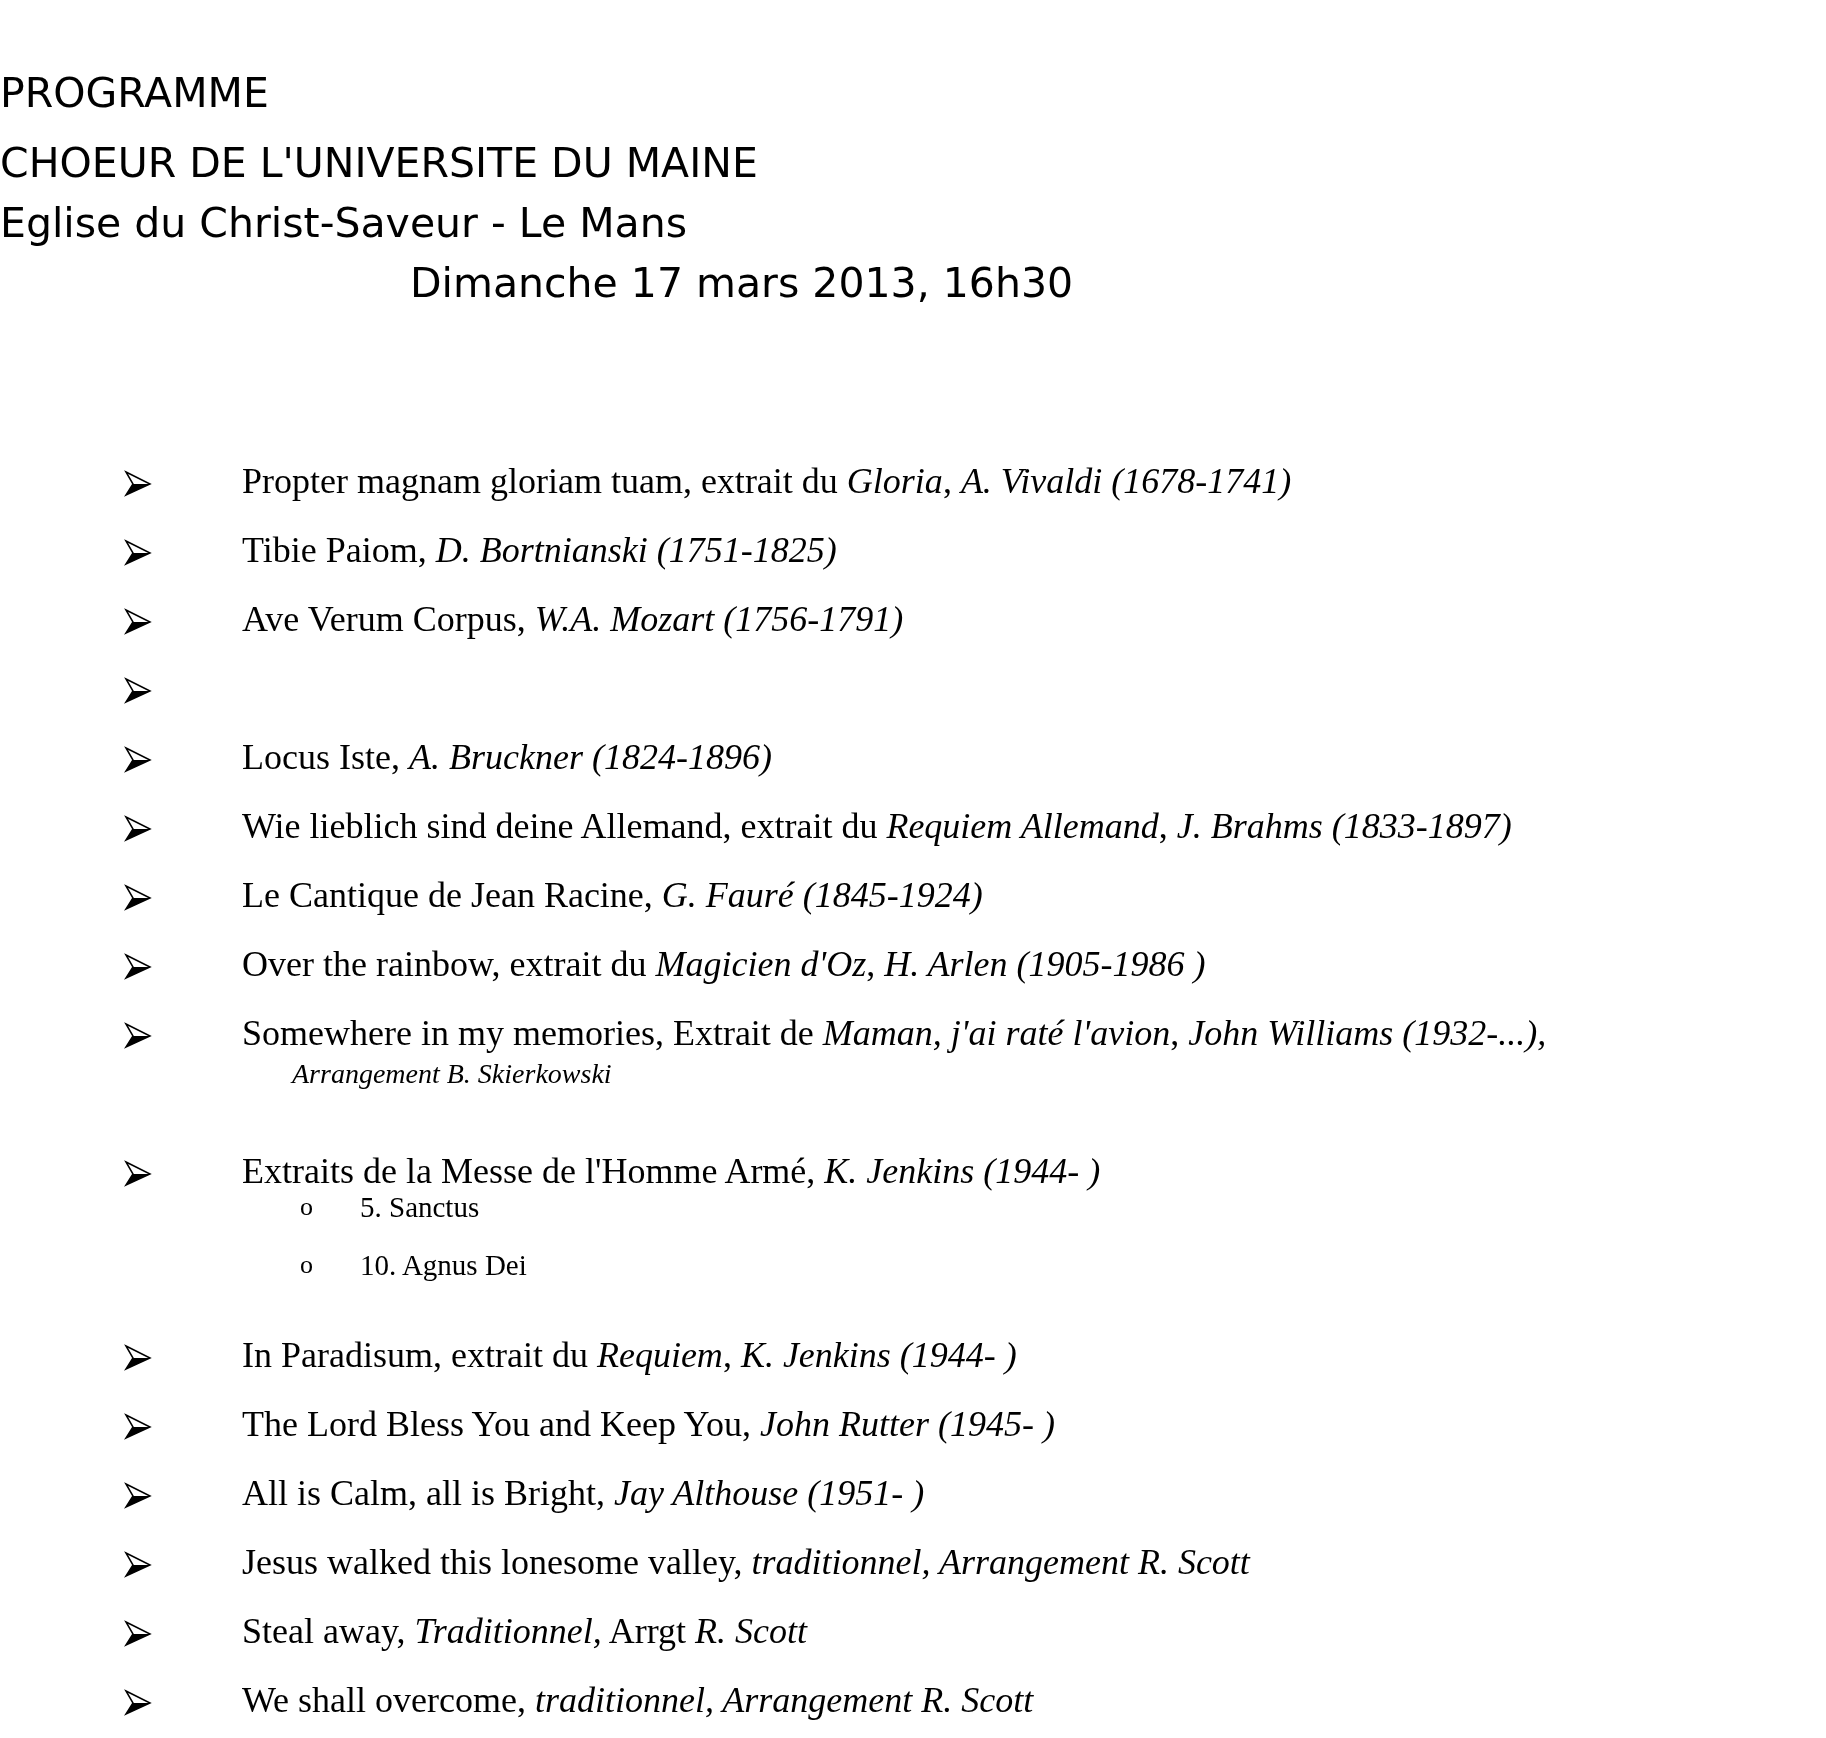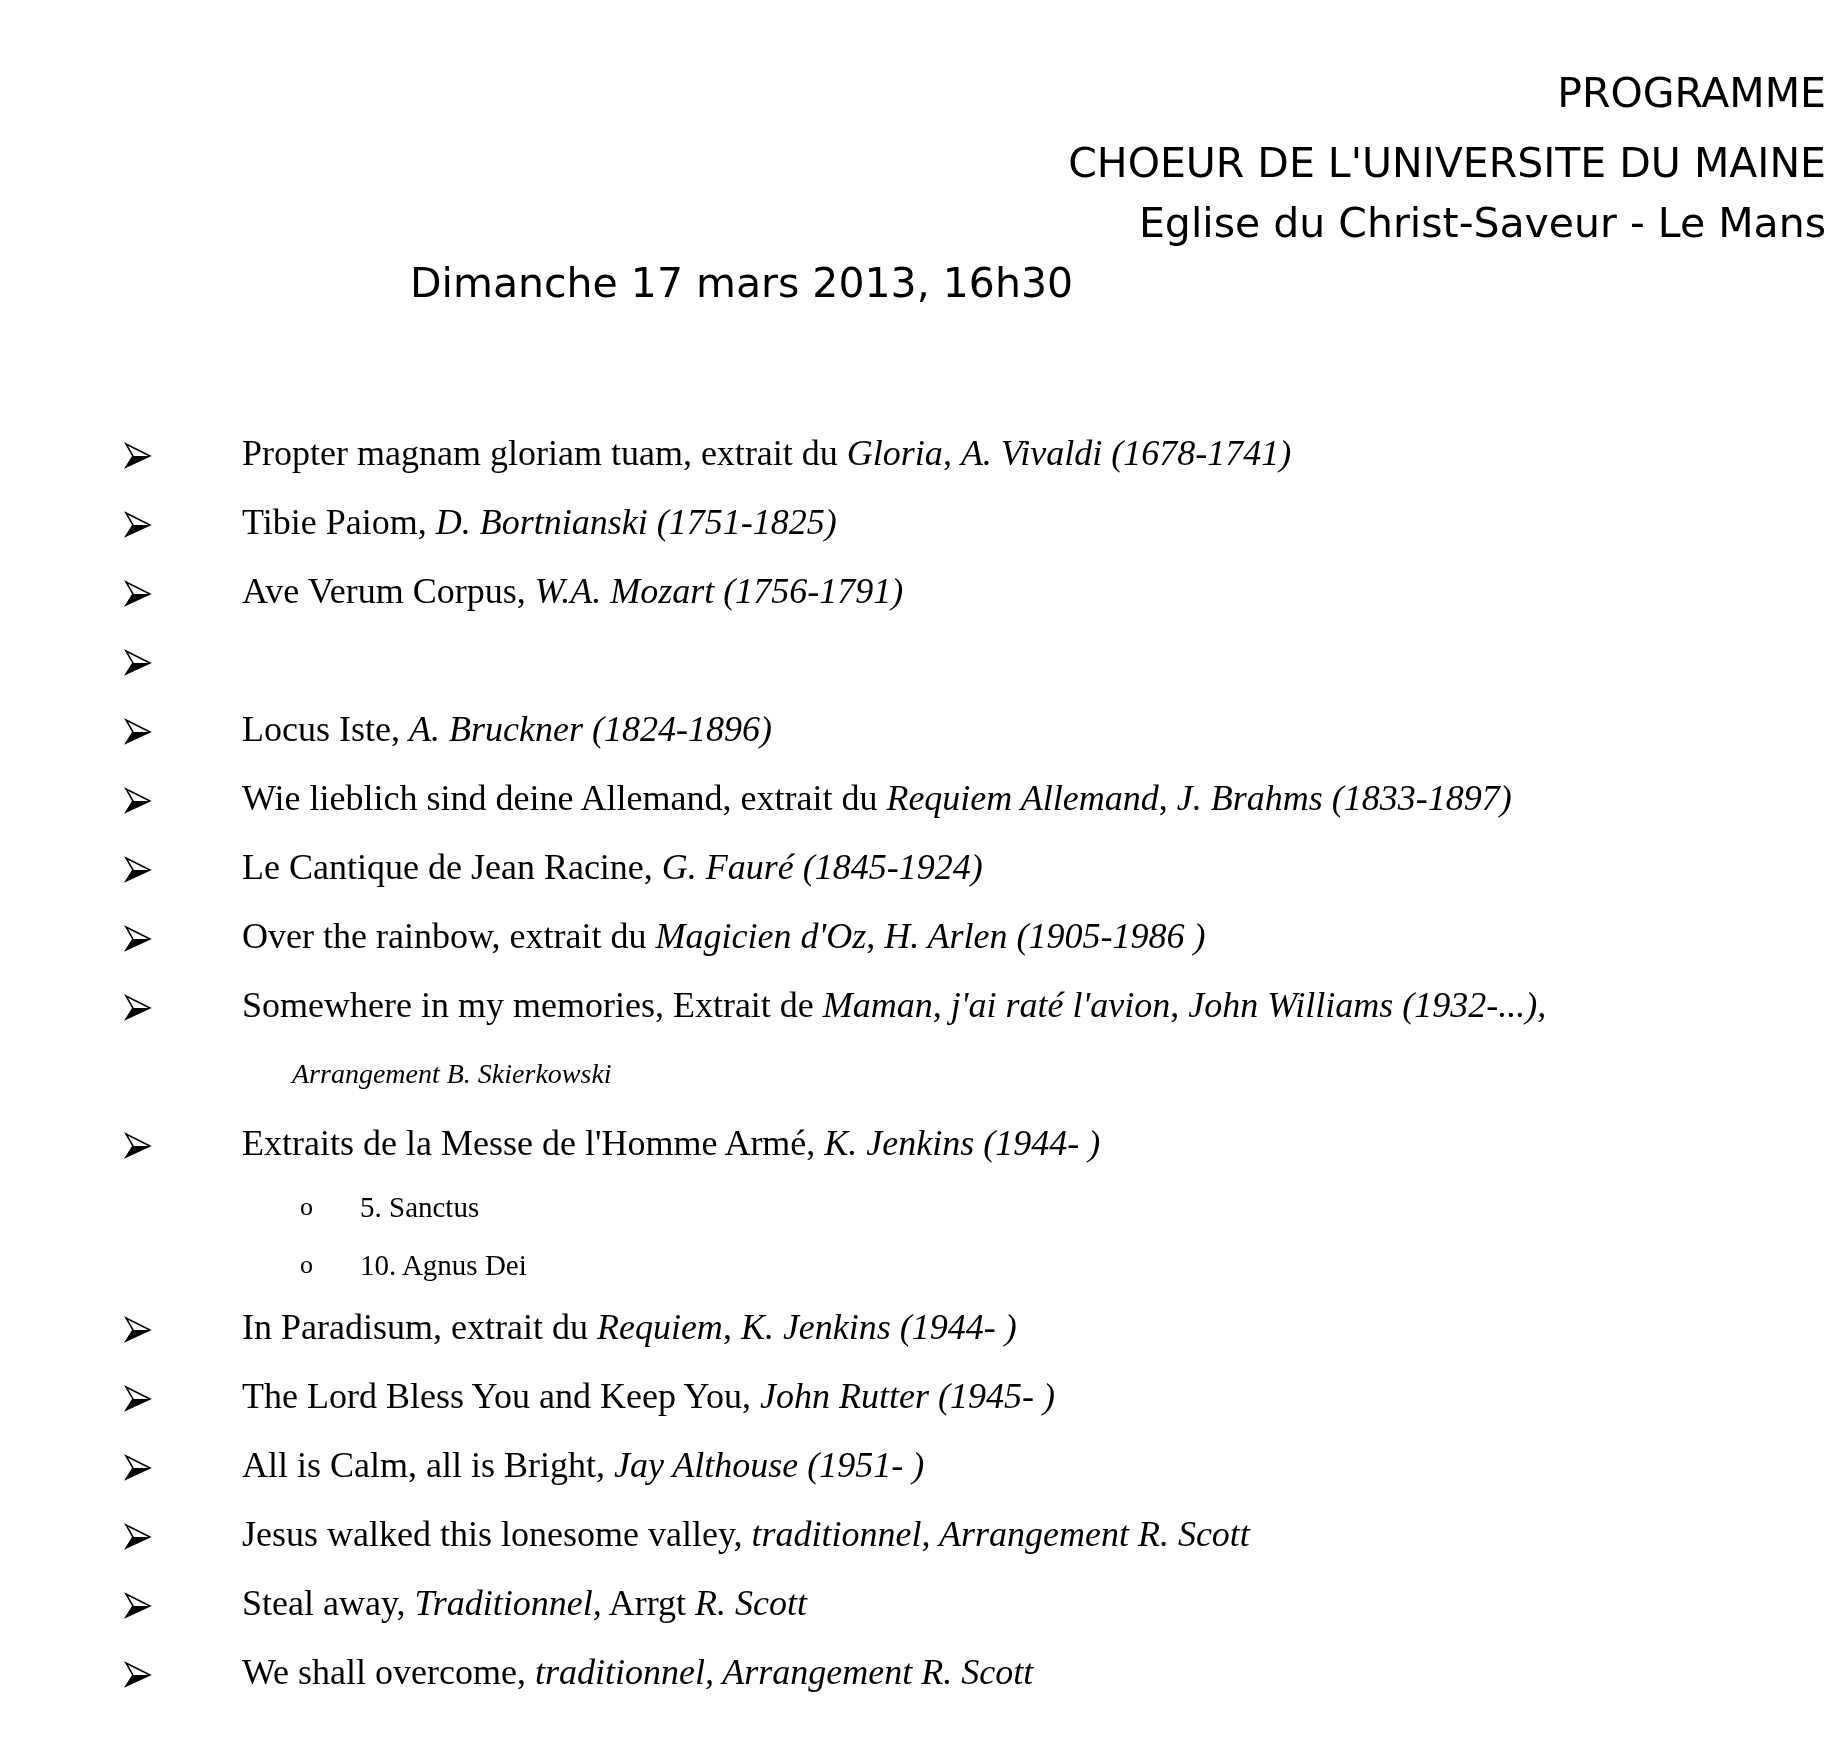--- a/index.html
+++ b/index.html
@@ -1,30 +1,31 @@
 <!DOCTYPE html>
 <html><head>
 <meta charset="utf-8">
 <style>
   html, body { margin: 0; padding: 0; background: #ffffff; }
   body { width: 1826px; height: 1738px; position: relative; overflow: hidden; color: #000; }
   .hdr {
-    position: absolute; left: 0; width: 1826px; text-align: right;
+    position: absolute; left: 0; width: 1826px; text-align: left;
     font-family: "DejaVu Sans", sans-serif; font-size: 41px; line-height: 50px;
     letter-spacing: 0px; white-space: nowrap;
   }
   .hdr.l1 { top: 68px; left: 0; }
   .hdr.l2 { top: 138px; }
   .hdr.l3 { top: 198px; left: 0; }
   .hdr.l4 { top: 258px; left: 410px; width: auto; text-align: left; }
   .list { position: absolute; left: 0; top: 0; width: 1826px; }
   .item {
     position: absolute; left: 0; height: 50px; width: 1450px;
     font-family: "Liberation Serif", serif; font-size: 36px; line-height: 50px;
     white-space: nowrap;
+    margin-top: 28px;
   }
   .item .bullet { position: absolute; left: 124px; top: 13px; width: 28px; height: 28px; }
   .item .txt { position: absolute; left: 242px; top: 0; }
   .item .txt i { font-style: italic; }
   .cont {
     position: absolute; left: 245px; height: 50px;
     font-family: "Liberation Serif", serif; font-size: 28px; line-height: 50px;
     font-style: italic; white-space: nowrap; margin-left: 47px;
   }
   .sub {

